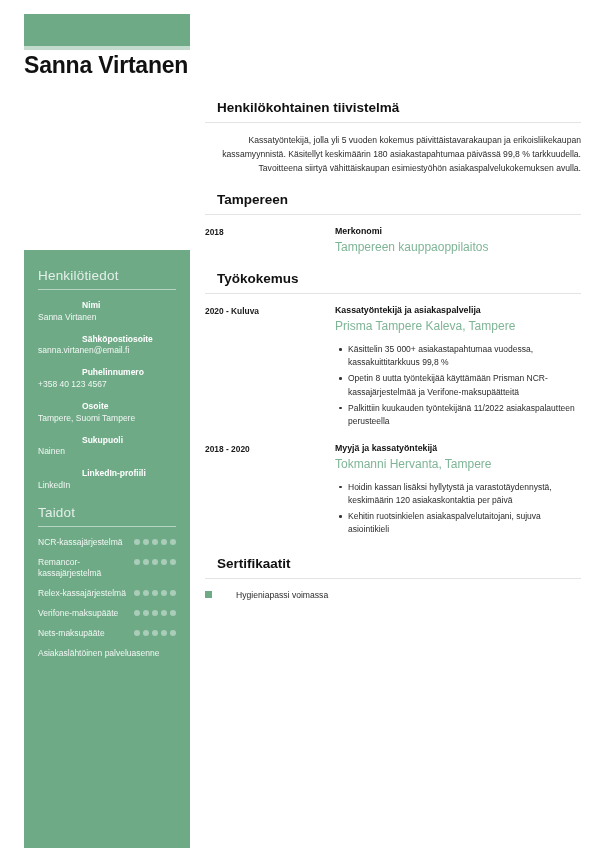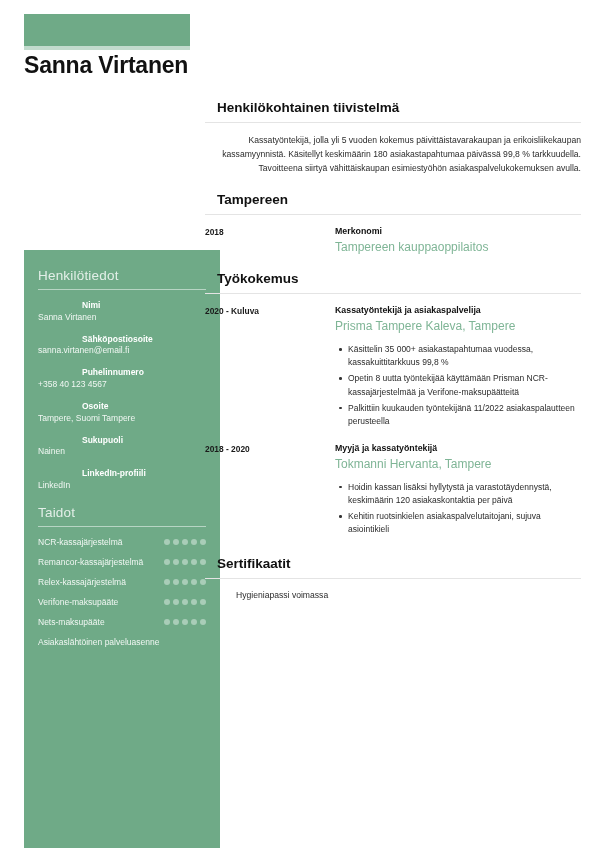--- a/index.html
+++ b/index.html
@@ -45,21 +45,21 @@
     letter-spacing: -0.2px;
     color: #111111;
     white-space: nowrap;
   }
 
   
   #sidebar {
     position: absolute;
     left: 24px;
     top: 250px;
-    width: 196px;
+    width: 166px;
     bottom: 0;
     background: #6faa87;
     color: #ffffff;
     box-sizing: border-box;
     padding: 18px 14px 0 14px;
   }
   .side-heading {
     font-size: 13.5px;
     font-weight: normal;
     color: #e3efe8;

